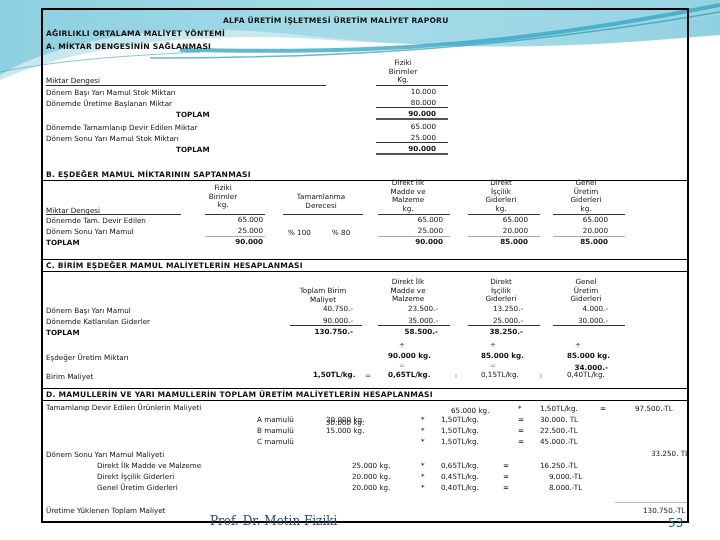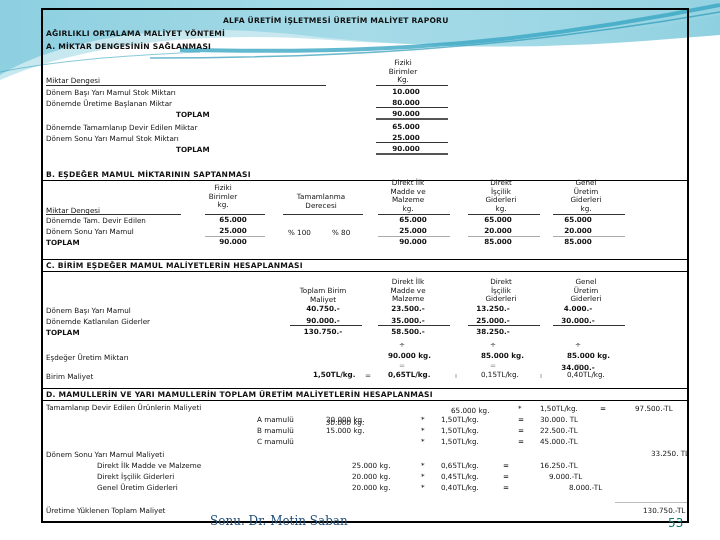--- a/index.html
+++ b/index.html
@@ -12,21 +12,21 @@
   .bg { position:absolute; left:0; top:0; width:720px; height:540px; }
   .sheet {
     position:absolute; left:41px; top:8px; width:648px; height:515px;
     border:2px solid #000; border-right-width:2px; box-sizing:border-box;
     font-size:7.2px;
   }
   .abs { position:absolute; white-space:nowrap; }
   .b { font-weight:bold; }
   .hdr { font-weight:bold; font-size:7.6px; letter-spacing:0.2px; }
   .c { text-align:center; }
-  .r { text-align:center;font-weight:bold; }
+  .r { text-align:right; }
   .line { position:absolute; height:0; border-top:1px solid #333; }
   .thick { border-top:2px solid #555; }
   .sec-border { position:absolute; left:0; right:0; height:0; border-top:1px solid #000; }
   .footer-name {
     position:absolute; left:210px; top:514px; font-family:"DejaVu Serif", serif;
     font-size:12px; color:#1f4e79; white-space:nowrap;
   }
   .page-num {
     position:absolute; left:668px; top:516px; font-family:"DejaVu Sans", sans-serif;
     font-size:12px; color:#0f766e;
@@ -263,21 +263,21 @@
   <div class="abs" style="left:378px; top:462px;">*</div>
   <div class="abs" style="left:398px; top:462px;">0,45TL/kg.</div>
   <div class="abs b" style="left:460px; top:462px;">=</div>
   <div class="abs" style="left:506px; top:462px;">9.000.-TL</div>
 
   <div class="abs" style="left:54px; top:473px;">Genel Üretim Giderleri</div>
   <div class="abs" style="left:309px; top:473px;">20.000 kg.</div>
   <div class="abs" style="left:378px; top:473px;">*</div>
   <div class="abs" style="left:398px; top:473px;">0,40TL/kg.</div>
   <div class="abs b" style="left:460px; top:473px;">=</div>
-  <div class="abs" style="left:506px; top:473px;margin-left:20px;">8.000.-TL</div>
+  <div class="abs" style="left:506px; top:473px;">8.000.-TL</div>
 
   <div class="line" style="left:572px; top:492px; width:72px; border-color:#bbb;"></div>
   <div class="abs" style="left:3px; top:496px;">Üretime Yüklenen Toplam Maliyet</div>
   <div class="abs" style="left:600px; top:496px;">130.750.-TL</div>
 </div>
 
-<div class="footer-name">Sonu. Dr. Metin Saban</div>
+<div class="footer-name">Prof. Dr. Metin Fiziki</div>
 <div class="page-num">53</div>
 
 </body></html>

